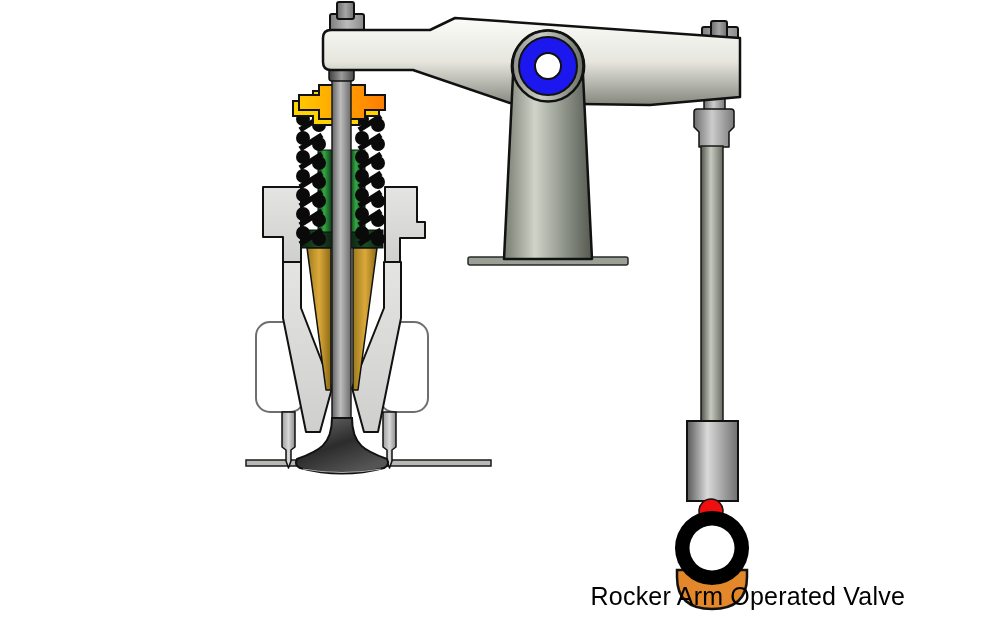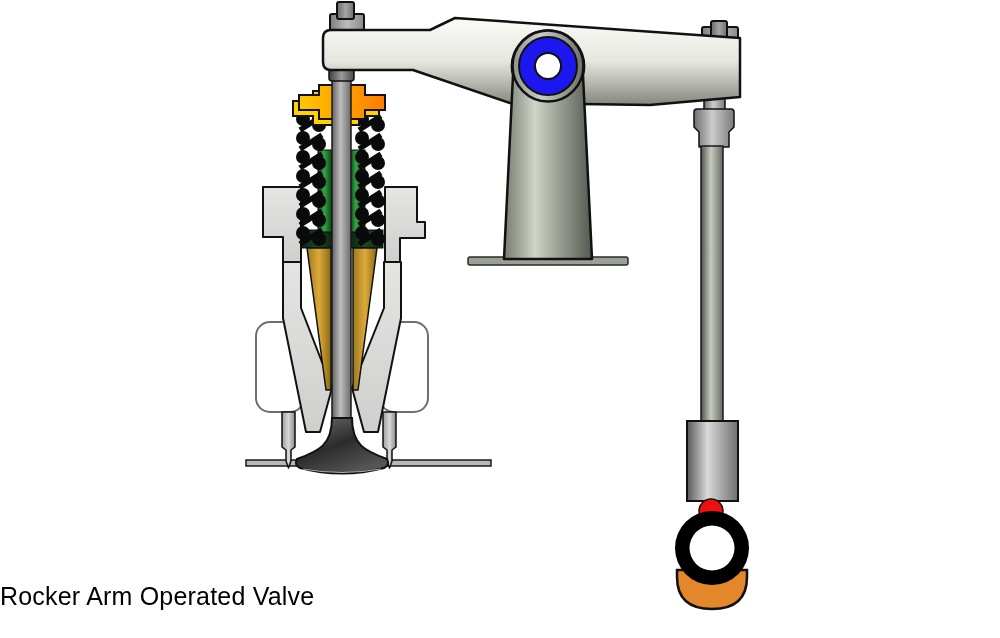--- a/index.html
+++ b/index.html
@@ -20,21 +20,21 @@
   .stage svg {
     position: absolute;
     left: 0;
     top: 0;
   }
   .caption {
     position: absolute;
     left: 0;
     top: 582px;
     width: 905px;
-    text-align: left;
+    text-align: right;
     font-size: 25px;
     color: #000000;
     letter-spacing: 0.2px;
   }
 </style>
 </head>
 <body>
 
 <div class="stage">
   <svg width="1000" height="638" viewBox="0 0 1000 638">

